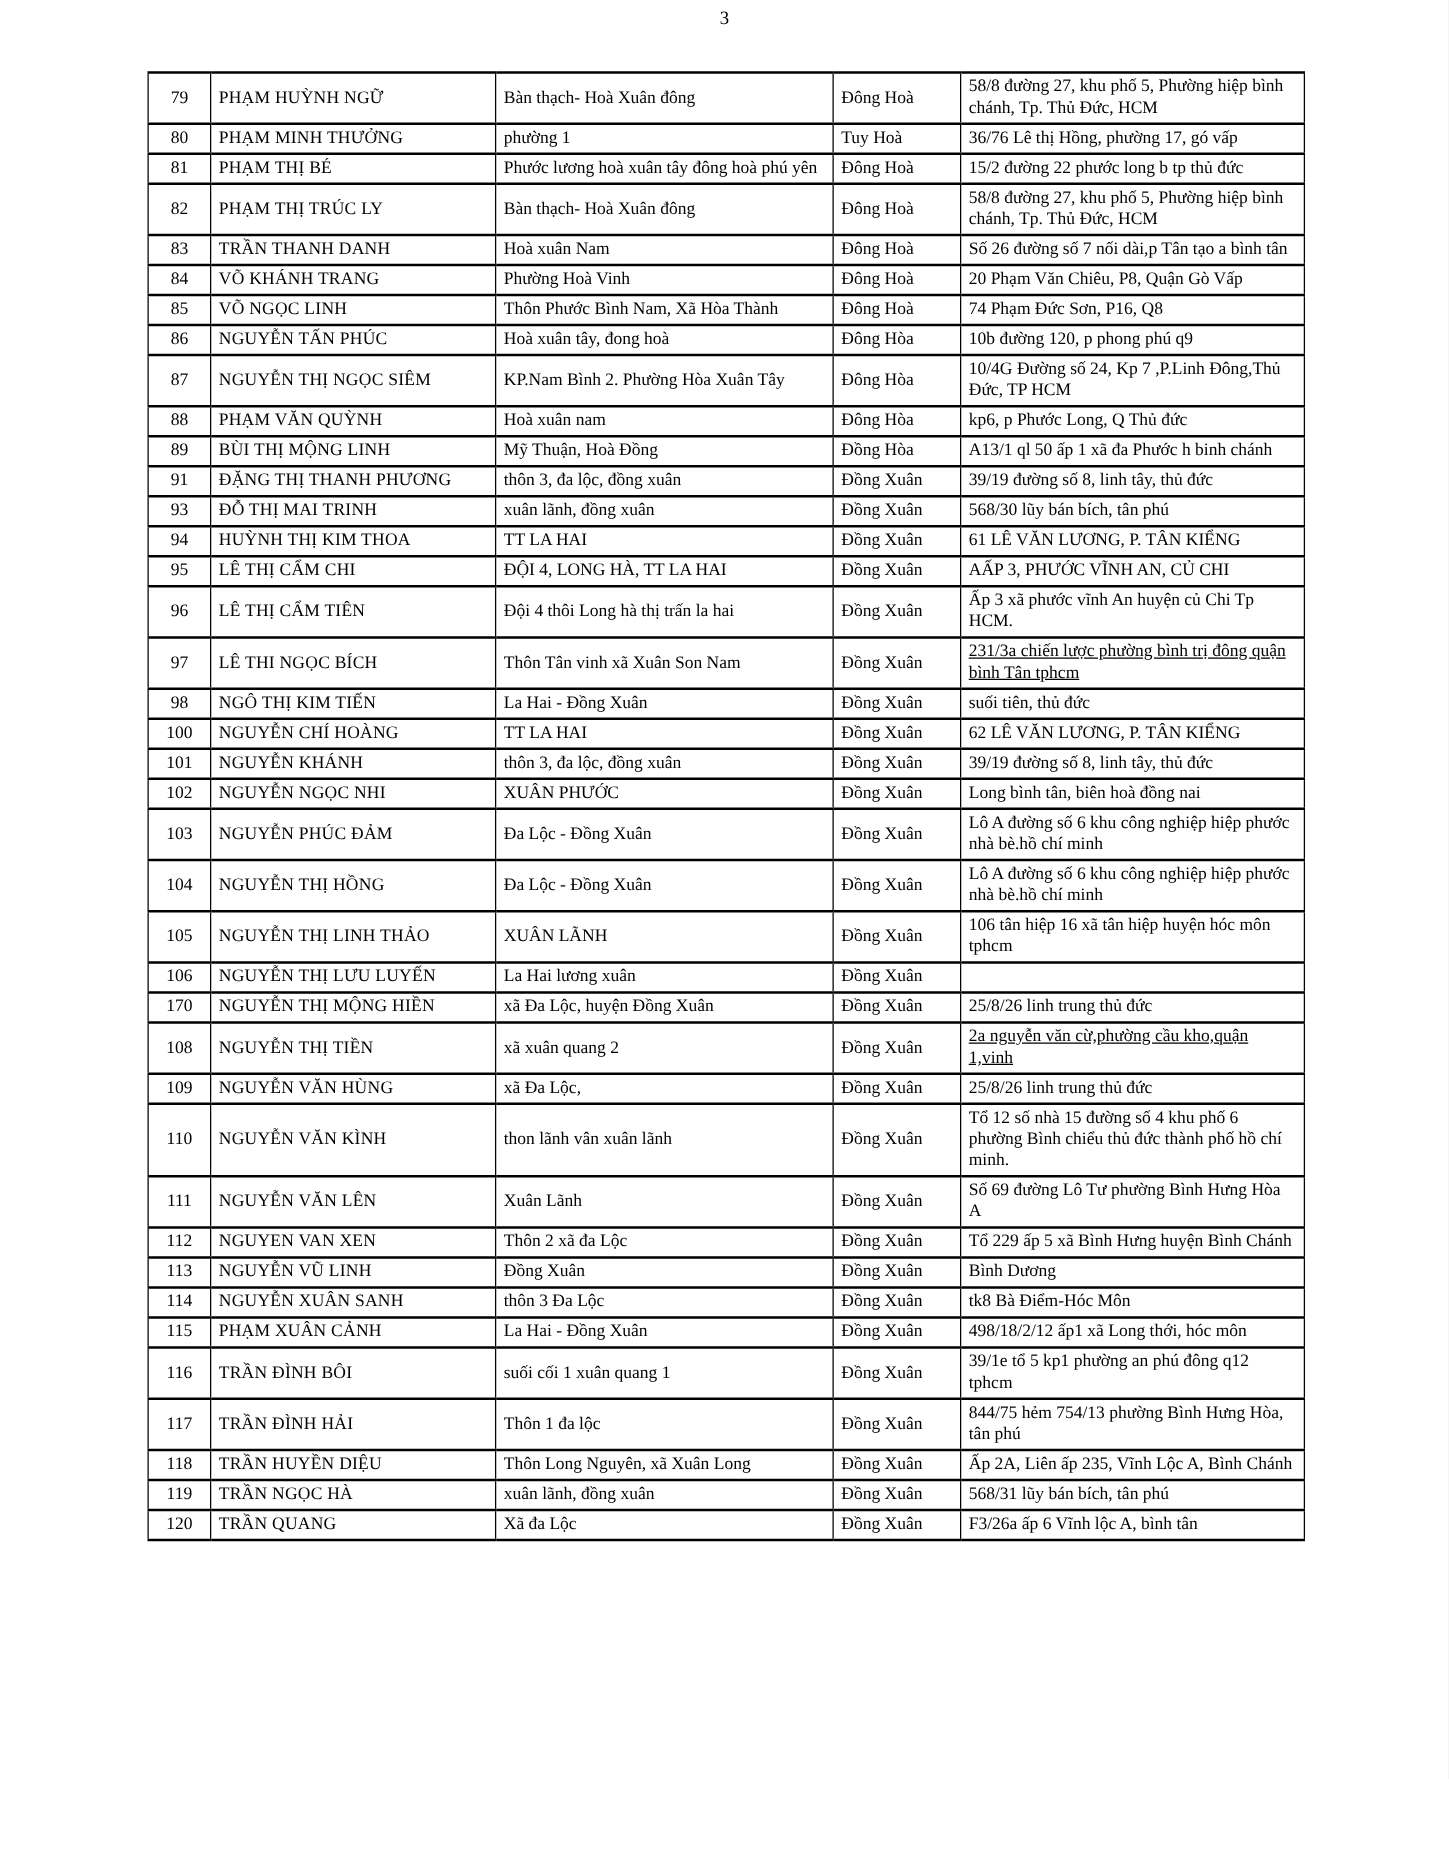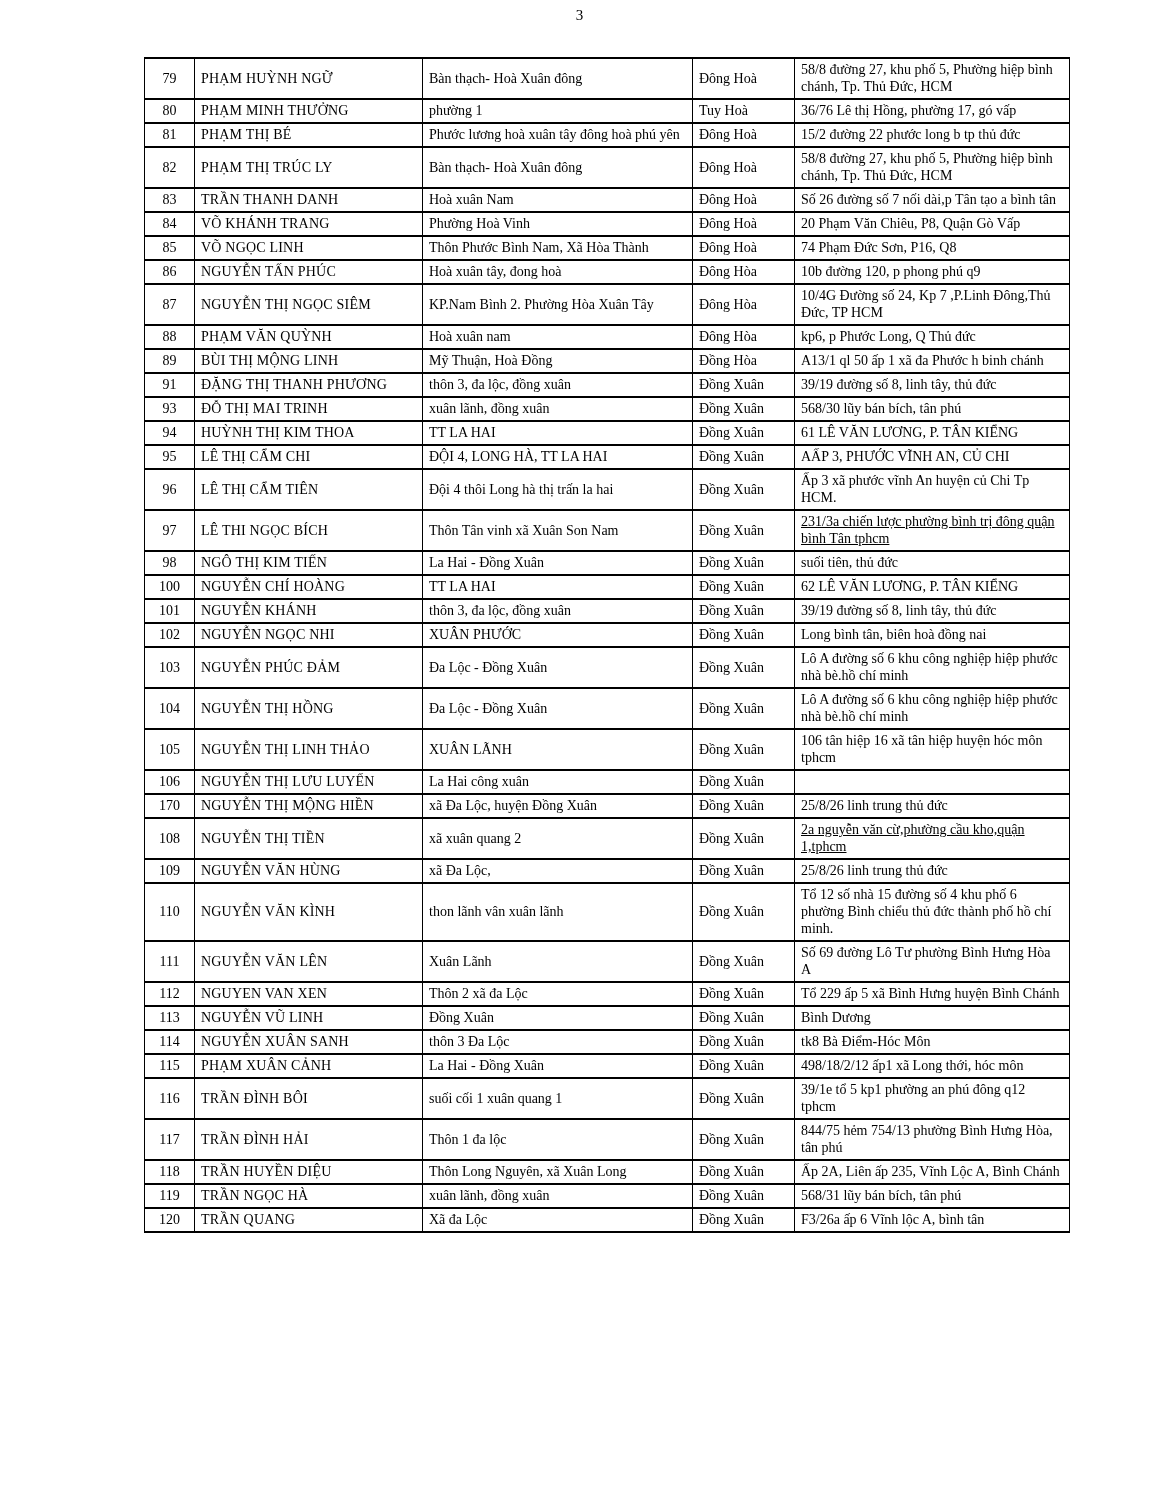--- a/index.html
+++ b/index.html
@@ -19,21 +19,21 @@
     top: 7px;
     left: 0;
     width: 100%;
     text-align: center;
     font-size: 15px;
     color: #000;
   }
   table.people {
     position: absolute;
     top: 57px;
-    left: 144px;
+    left: 118px;
     width: 925px;
     border-collapse: collapse;
     table-layout: fixed;
     font-size: 14px;
     line-height: 17px;
     color: #000;
   }
   table.people td {
     border: 1px solid #000;
     border-top-width: 2px;
@@ -262,39 +262,39 @@
       <td class="c-no">105</td>
       <td class="c-name">NGUYỄN THỊ LINH THẢO</td>
       <td class="c-addr">XUÂN LÃNH</td>
       <td class="c-dist">Đồng Xuân</td>
       <td class="c-addr2">106 tân hiệp 16 xã tân hiệp huyện hóc môn tphcm</td>
     </tr>
 
     <tr>
       <td class="c-no">106</td>
       <td class="c-name">NGUYỄN THỊ LƯU LUYẾN</td>
-      <td class="c-addr">La Hai công xuân</td>
+      <td class="c-addr">La Hai lương xuân</td>
       <td class="c-dist">Đồng Xuân</td>
       <td class="c-addr2"></td>
     </tr>
 
     <tr>
       <td class="c-no">170</td>
       <td class="c-name">NGUYỄN THỊ MỘNG HIỀN</td>
       <td class="c-addr">xã Đa Lộc, huyện Đồng Xuân</td>
       <td class="c-dist">Đồng Xuân</td>
       <td class="c-addr2">25/8/26 linh trung thủ đức</td>
     </tr>
 
     <tr>
       <td class="c-no">108</td>
       <td class="c-name">NGUYỄN THỊ TIỀN</td>
       <td class="c-addr">xã xuân quang 2</td>
       <td class="c-dist">Đồng Xuân</td>
-      <td class="c-addr2 u">2a nguyễn văn cừ,phường cầu kho,quận 1,tphcm</td>
+      <td class="c-addr2 u">2a nguyễn văn cừ,phường cầu kho,quận 1,vinh</td>
     </tr>
 
     <tr>
       <td class="c-no">109</td>
       <td class="c-name">NGUYỄN VĂN HÙNG</td>
       <td class="c-addr">xã Đa Lộc,</td>
       <td class="c-dist">Đồng Xuân</td>
       <td class="c-addr2">25/8/26 linh trung thủ đức</td>
     </tr>
 

